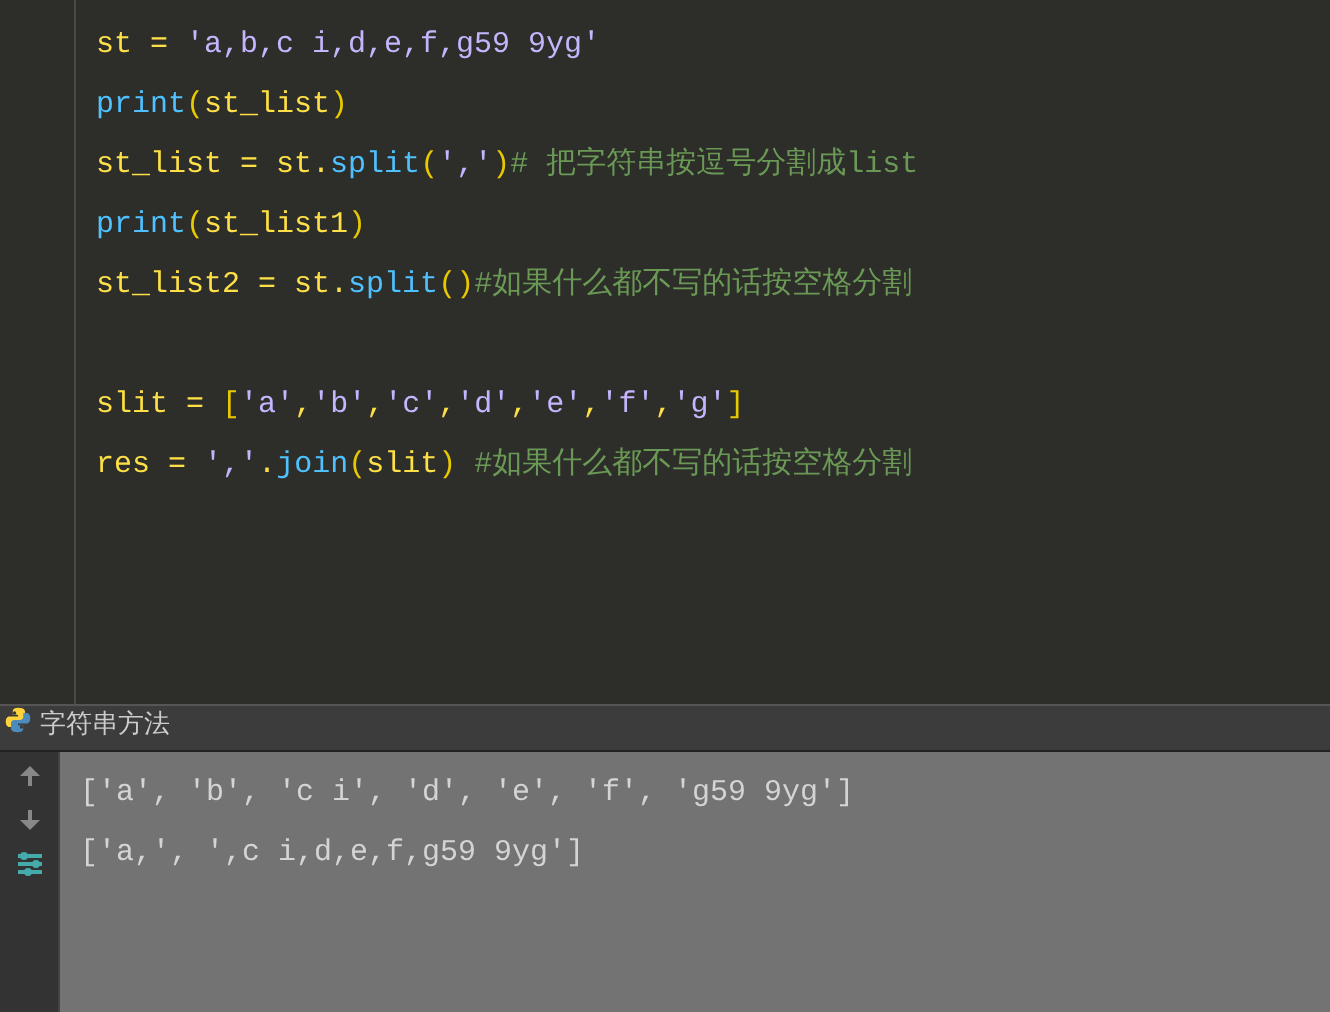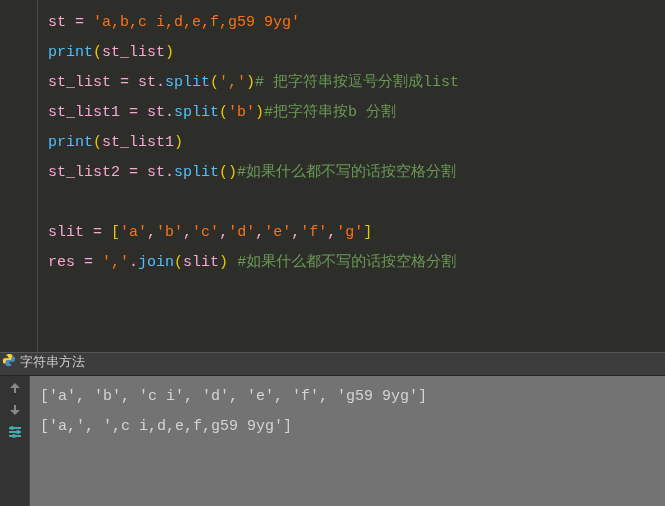--- a/index.html
+++ b/index.html
@@ -20,23 +20,23 @@
     width: 38px;
     border-right: 1px solid #4a4a45;
     background: #2d2d2a;
   }
   .code {
     padding: 8px 8px 8px 10px;
     line-height: 30px;
     color: #d4d4d4;
   }
   .line { white-space: pre; }
-  .str { color: #f97316; }
+  .str { color: #c4b5fd; }
   .func { color: #4fc1ff; }
-  .op { color: #f9a8d4; }
+  .op { color: #fde047; }
   .comment { color: #6a9955; }
   .paren { color: #e8c800; }
   .sep-line {
     height: 24px;
     background: #3c3c3c;
     border-top: 1px solid #555;
     border-bottom: 1px solid #222;
     display: flex;
     align-items: flex-start;
     padding-left: 2px;
@@ -74,21 +74,20 @@
 </style>
 </head>
 <body>
 
 <div class="editor">
   <div class="gutter"></div>
   <div class="code" id="code-area">
       <div class="line"><span class="op">st </span><span class="op">= </span><span class="str">'a,b,c i,d,e,f,g59 9yg'</span></div>
       <div class="line"><span class="func">print</span><span class="paren">(</span><span class="op">st_list</span><span class="paren">)</span></div>
       <div class="line"><span class="op">st_list </span><span class="op">= </span><span class="op">st.</span><span class="func">split</span><span class="paren">(</span><span class="str">','</span><span class="paren">)</span><span class="comment"># 把字符串按逗号分割成list</span></div>
-      <div class="line"><span class="op">st_list1 </span><span class="op">= </span><span class="op">st.</span><span class="func">split</span><span class="paren">(</span><span class="str">'b'</span><span class="paren">)</span><span class="comment">#把字符串按b 分割</span></div>
       <div class="line"><span class="func">print</span><span class="paren">(</span><span class="op">st_list1</span><span class="paren">)</span></div>
       <div class="line"><span class="op">st_list2 </span><span class="op">= </span><span class="op">st.</span><span class="func">split</span><span class="paren">()</span><span class="comment">#如果什么都不写的话按空格分割</span></div>
       <div class="line"><span class="op"> </span></div>
       <div class="line"><span class="op">slit </span><span class="op">= </span><span class="paren">[</span><span class="str">'a'</span><span class="op">,</span><span class="str">'b'</span><span class="op">,</span><span class="str">'c'</span><span class="op">,</span><span class="str">'d'</span><span class="op">,</span><span class="str">'e'</span><span class="op">,</span><span class="str">'f'</span><span class="op">,</span><span class="str">'g'</span><span class="paren">]</span></div>
       <div class="line"><span class="op">res </span><span class="op">= </span><span class="str">','</span><span class="op">.</span><span class="func">join</span><span class="paren">(</span><span class="op">slit</span><span class="paren">)</span><span class="op"> </span><span class="comment">#如果什么都不写的话按空格分割</span></div>
     </div>
 </div>
 
 <div class="sep-line">
   <span class="sep-icon">

